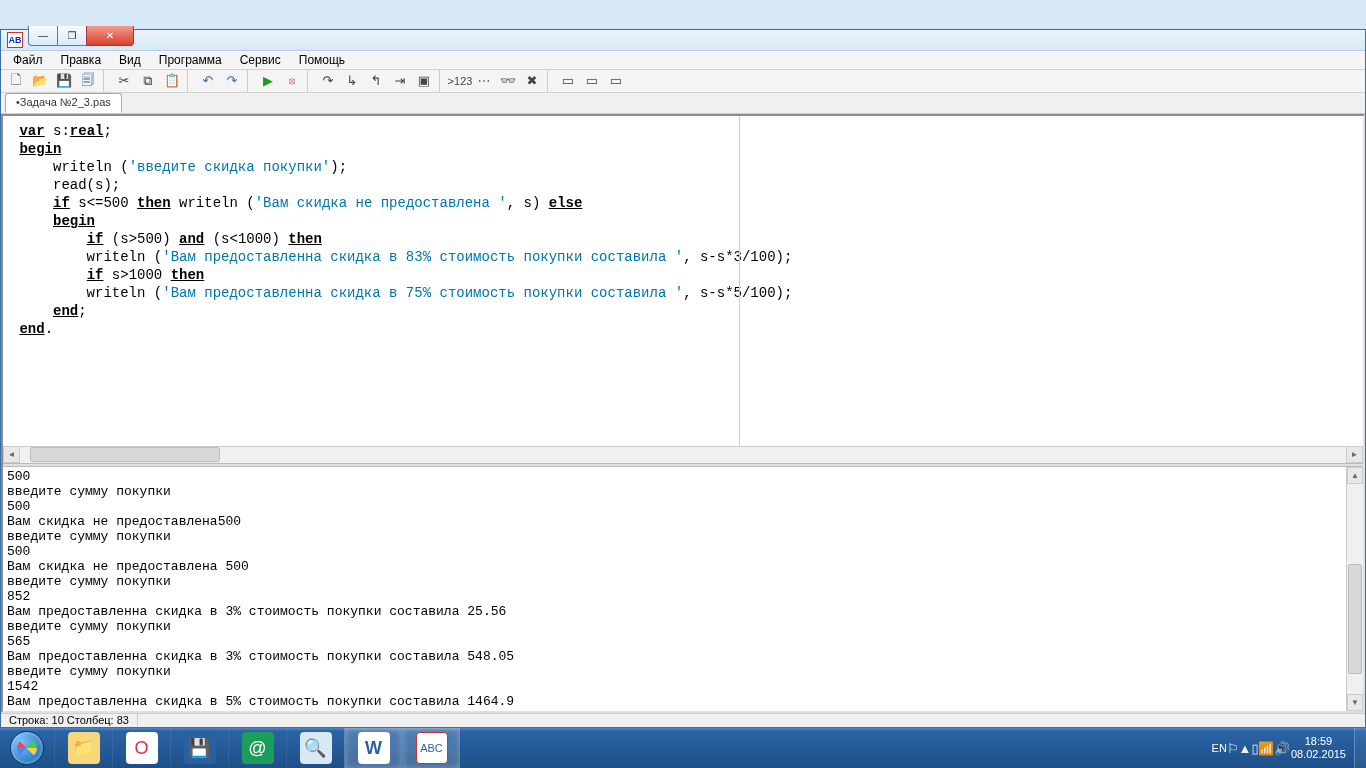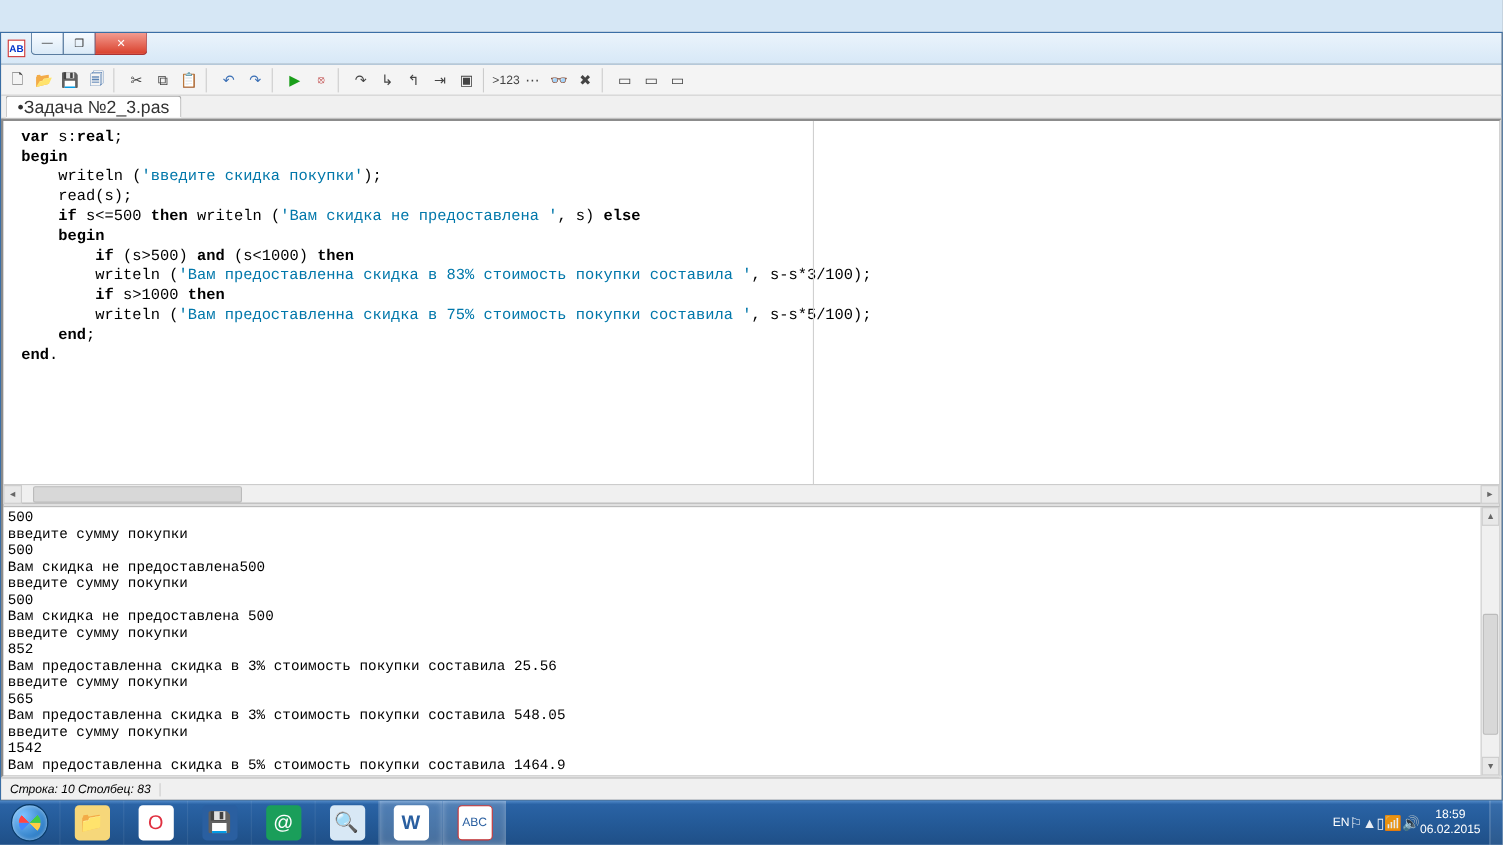--- a/index.html
+++ b/index.html
@@ -12,40 +12,40 @@
   .win-btn { width: 30px; height: 20px; border: 1px solid #5a7ca0; border-top: none; margin-left: -1px; background: linear-gradient(#f7fbff,#dbeaf7); display:flex;align-items:center;justify-content:center; font-size:10px; color:#333;}
   .win-btn.close { width: 48px; background: linear-gradient(#f39b8f,#d9402c); color:#fff; border-color:#a33; border-bottom-right-radius:4px;}
   .win-btn.max { border-bottom-left-radius:0;}
   .win-btn.min { border-bottom-left-radius:4px;}
   .menubar { height: 22px; background: #f4f4f4; border-bottom: 1px solid #d0d0d0; display:flex; align-items:center; padding: 0 4px; gap: 2px;}
   .menubar span { padding: 2px 8px; }
   .toolbar { height: 28px; background: #f4f4f4; border-bottom: 1px solid #d0d0d0; display:flex; align-items:center; padding: 0 4px; gap: 2px;}
   .tb-btn { width: 22px; height: 22px; display:flex; align-items:center; justify-content:center; font-size: 13px; color:#444; border:1px solid transparent;}
   .tb-sep { width: 6px; height: 22px; border-left:1px solid #ccc; margin: 0 2px;}
   .tabs { height: 22px; background: #f0f0f0; border-bottom: 1px solid #ccc; display:flex; align-items:flex-end; padding-left:4px;}
-  .tab { height: 20px; padding: 2px 10px; background:#fff; border:1px solid #aaa; border-bottom:1px solid #fff; font-size:16px; color:#333; border-top-left-radius:3px; border-top-right-radius:3px;}
+  .tab { height: 20px; padding: 2px 10px; background:#fff; border:1px solid #aaa; border-bottom:1px solid #fff; font-size:11px; color:#333; border-top-left-radius:3px; border-top-right-radius:3px;}
   .workarea { flex:1; display:flex; flex-direction:column; border:2px inset #e0e0e0; margin:0;}
   .editor-pane { height: 330px; display:flex; position:relative; background:#fff;}
   .editor { flex:1; font-family: "Courier New", monospace; font-size: 14px; padding: 6px 8px; white-space: pre; overflow:hidden; line-height: 18px;}
-  .editor .kw { color:#000; font-weight:bold; }
+  .editor .kw { color:#000; font-weight:bold;text-decoration:underline; }
   .editor .str { color:#0077aa; }
   .print-margin { position:absolute; top:0; bottom:0; left: 736px; width:1px; background:#d0d0d0;}
   .hscroll { height:17px; background:#f0f0f0; border-top:1px solid #ccc; position:relative; display:flex; align-items:center;}
   .hscroll .arrow { width:17px; height:17px; background:#e8e8e8; border:1px solid #ccc; display:flex;align-items:center;justify-content:center;font-size:8px;color:#666;}
   .hscroll .track { flex:1; position:relative; height:17px;}
   .hscroll .thumb { position:absolute; left:10px; width:190px; height:15px; top:1px; background:#d8d8d8; border:1px solid #bbb; border-radius:2px;}
   .splitter { height:4px; background:#e0e0e0; border-top:1px solid #bbb; border-bottom:1px solid #bbb;}
   .output-pane { flex:1; background:#fff; position:relative; overflow:hidden;}
   .output { font-family:"Courier New", monospace; font-size:13px; padding: 2px 4px; white-space:pre; line-height:15px;}
   .vscroll { position:absolute; right:0; top:0; bottom:0; width:17px; background:#f0f0f0; border-left:1px solid #ccc;}
   .vscroll .varrow { height:17px; background:#e8e8e8; border:1px solid #ccc; display:flex;align-items:center;justify-content:center;font-size:8px;color:#666;}
   .vscroll .vtrack { position:absolute; top:17px; bottom:17px; left:0; right:0;}
   .vscroll .vthumb { position:absolute; left:1px; right:1px; top:80px; height:110px; background:#d8d8d8; border:1px solid #bbb; border-radius:2px;}
   .statusbar { height:20px; background:#f0f0f0; border-top:1px solid #ccc; display:flex; align-items:center; font-size:11px;}
-  .statusbar .cell { padding: 0 8px; border-right:1px solid #ccc;font-style:italic;}
+  .statusbar .cell { padding: 0 8px; border-right:1px solid #ccc;}
   .taskbar { position:absolute; bottom:0; left:0; right:0; height:40px; background: linear-gradient(#4e87c7 0%, #2a63a5 8%, #245a98 50%, #1f4f87 100%); display:flex; align-items:center;}
   .start-orb { width:54px; height:40px; display:flex; align-items:center; justify-content:center;}
   .orb { width:34px; height:34px; border-radius:50%; background: radial-gradient(circle at 30% 30%, #7fc3ff, #0a5fad); border:1px solid #0a3a66; box-shadow: inset 0 0 4px rgba(255,255,255,.6); position:relative;}
   .orb::before{content:"";position:absolute;inset:6px;background:
     linear-gradient(45deg,#f44 0 50%,transparent 0) top left/50% 50% no-repeat,
     linear-gradient(-45deg,#4c4 0 50%,transparent 0) top right/50% 50% no-repeat,
     linear-gradient(-45deg,transparent 0 50%,#48f 0) bottom left/50% 50% no-repeat,
     linear-gradient(45deg,transparent 0 50%,#fc4 0) bottom right/50% 50% no-repeat;
     border-radius:50%; filter: blur(.3px);}
   .task-btn { width:58px; height:40px; display:flex; align-items:center; justify-content:center; border-left:1px solid rgba(255,255,255,.08);}
@@ -62,20 +62,28 @@
 <div class="window">
   <div class="titlebar">
     <div class="app-icon">AB</div>
     <div class="win-btns">
       <div class="win-btn min">—</div>
       <div class="win-btn max">❐</div>
       <div class="win-btn close">✕</div>
     </div>
   </div>
 
+  <div class="menubar">
+    <span>Файл</span>
+    <span>Правка</span>
+    <span>Вид</span>
+    <span>Программа</span>
+    <span>Сервис</span>
+    <span>Помощь</span>
+  </div>
 
   <div class="toolbar">
     <div class="tb-btn">🗋</div>
     <div class="tb-btn" style="color:#d9a23a">📂</div>
     <div class="tb-btn" style="color:#2a5fa0">💾</div>
     <div class="tb-btn" style="color:#2a5fa0">🗐</div>
     <div class="tb-sep"></div>
     <div class="tb-btn">✂</div>
     <div class="tb-btn">⧉</div>
     <div class="tb-btn">📋</div>
@@ -190,17 +198,17 @@
     </div>
   <div class="tray">
     <span>EN</span>
     <span class="ico">⚐</span>
     <span class="ico">▲</span>
     <span class="ico">▯</span>
     <span class="ico">📶</span>
     <span class="ico">🔊</span>
     <div class="clock">
       <div>18:59</div>
-      <div>06.02.2015</div>
+      <div>08.02.2015</div>
     </div>
   </div>
   <div class="showdesk"></div>
 </div>
 
 </body></html>

